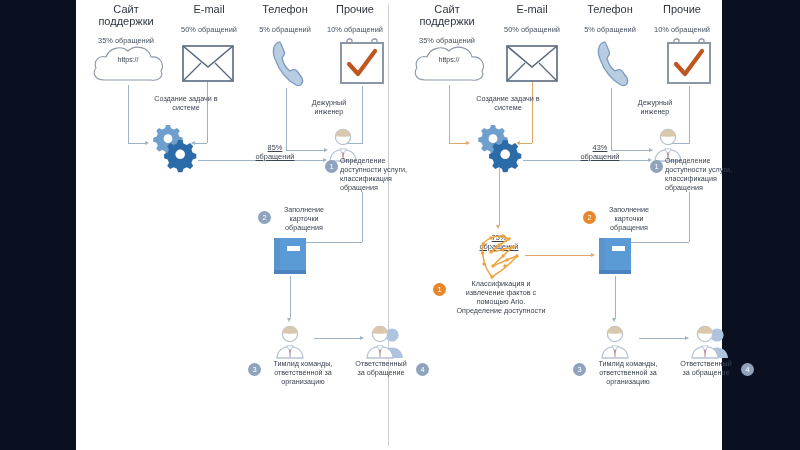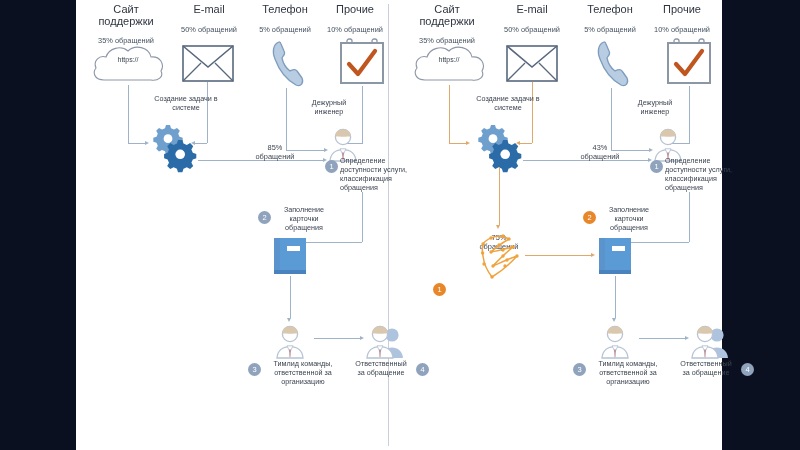--- a/index.html
+++ b/index.html
@@ -30,21 +30,21 @@
     font-size:10.5px;line-height:11.5px;font-weight:400;
   }
   .src-title b{display:block;font-size:11px;font-weight:400;color:#2f3640;}
   .src-sub{display:block;font-size:7.4px;color:#44505e;line-height:9px;margin-top:9px;}
   .cap{
     position:absolute;text-align:center;color:#3c4450;
     font-size:7.2px;line-height:9px;
   }
   .pct{
     position:absolute;text-align:center;color:#3c4450;
-    font-size:7.4px;line-height:9px;
+    font-size:7.4px;line-height:9px;text-decoration:underline;
   }
   
   .ln{position:absolute;background:#9fb3c8;}
   .ln.h{height:1px;}
   .ln.v{width:1px;}
   .ln.o{background:#e0a86a;}
   .arw{position:absolute;width:0;height:0;}
   .arw.r{border-left:4px solid #9fb3c8;border-top:2.6px solid transparent;border-bottom:2.6px solid transparent;}
   .arw.l{border-right:4px solid #9fb3c8;border-top:2.6px solid transparent;border-bottom:2.6px solid transparent;}
   .arw.d{border-top:4px solid #9fb3c8;border-left:2.6px solid transparent;border-right:2.6px solid transparent;}
@@ -392,20 +392,26 @@
               <circle cx="42" cy="24" r="1.7"></circle>
             <circle cx="30" cy="34" r="1.7"></circle>
               <circle cx="17" cy="45" r="1.7"></circle>
             <circle cx="9" cy="32" r="1.7"></circle>
               <circle cx="7.6" cy="21" r="1.7"></circle>
           </g>
         </svg>
       </div>
 
       <div class="badge ornge" style="left:44px;top:283px;">1</div>
+      <div class="cap" style="left:60px;top:279px;width:104px;">
+        <span style="white-space:pre-line;">Классификация и
+извлечение фактов с
+помощью Ario.
+Определение доступности</span>
+      </div>
 
       <div class="ln h o" style="left:136px;top:255px;width:66px;"></div>
       <div class="arw r o" style="left:202px;top:252.6px;"></div>
 
       <div class="badge ornge" style="left:194px;top:211px;">2</div>
       <div class="cap" style="left:209px;top:205px;width:62px;">
         <span style="white-space:pre-line;">Заполнение
 карточки
 обращения</span>
       </div>

